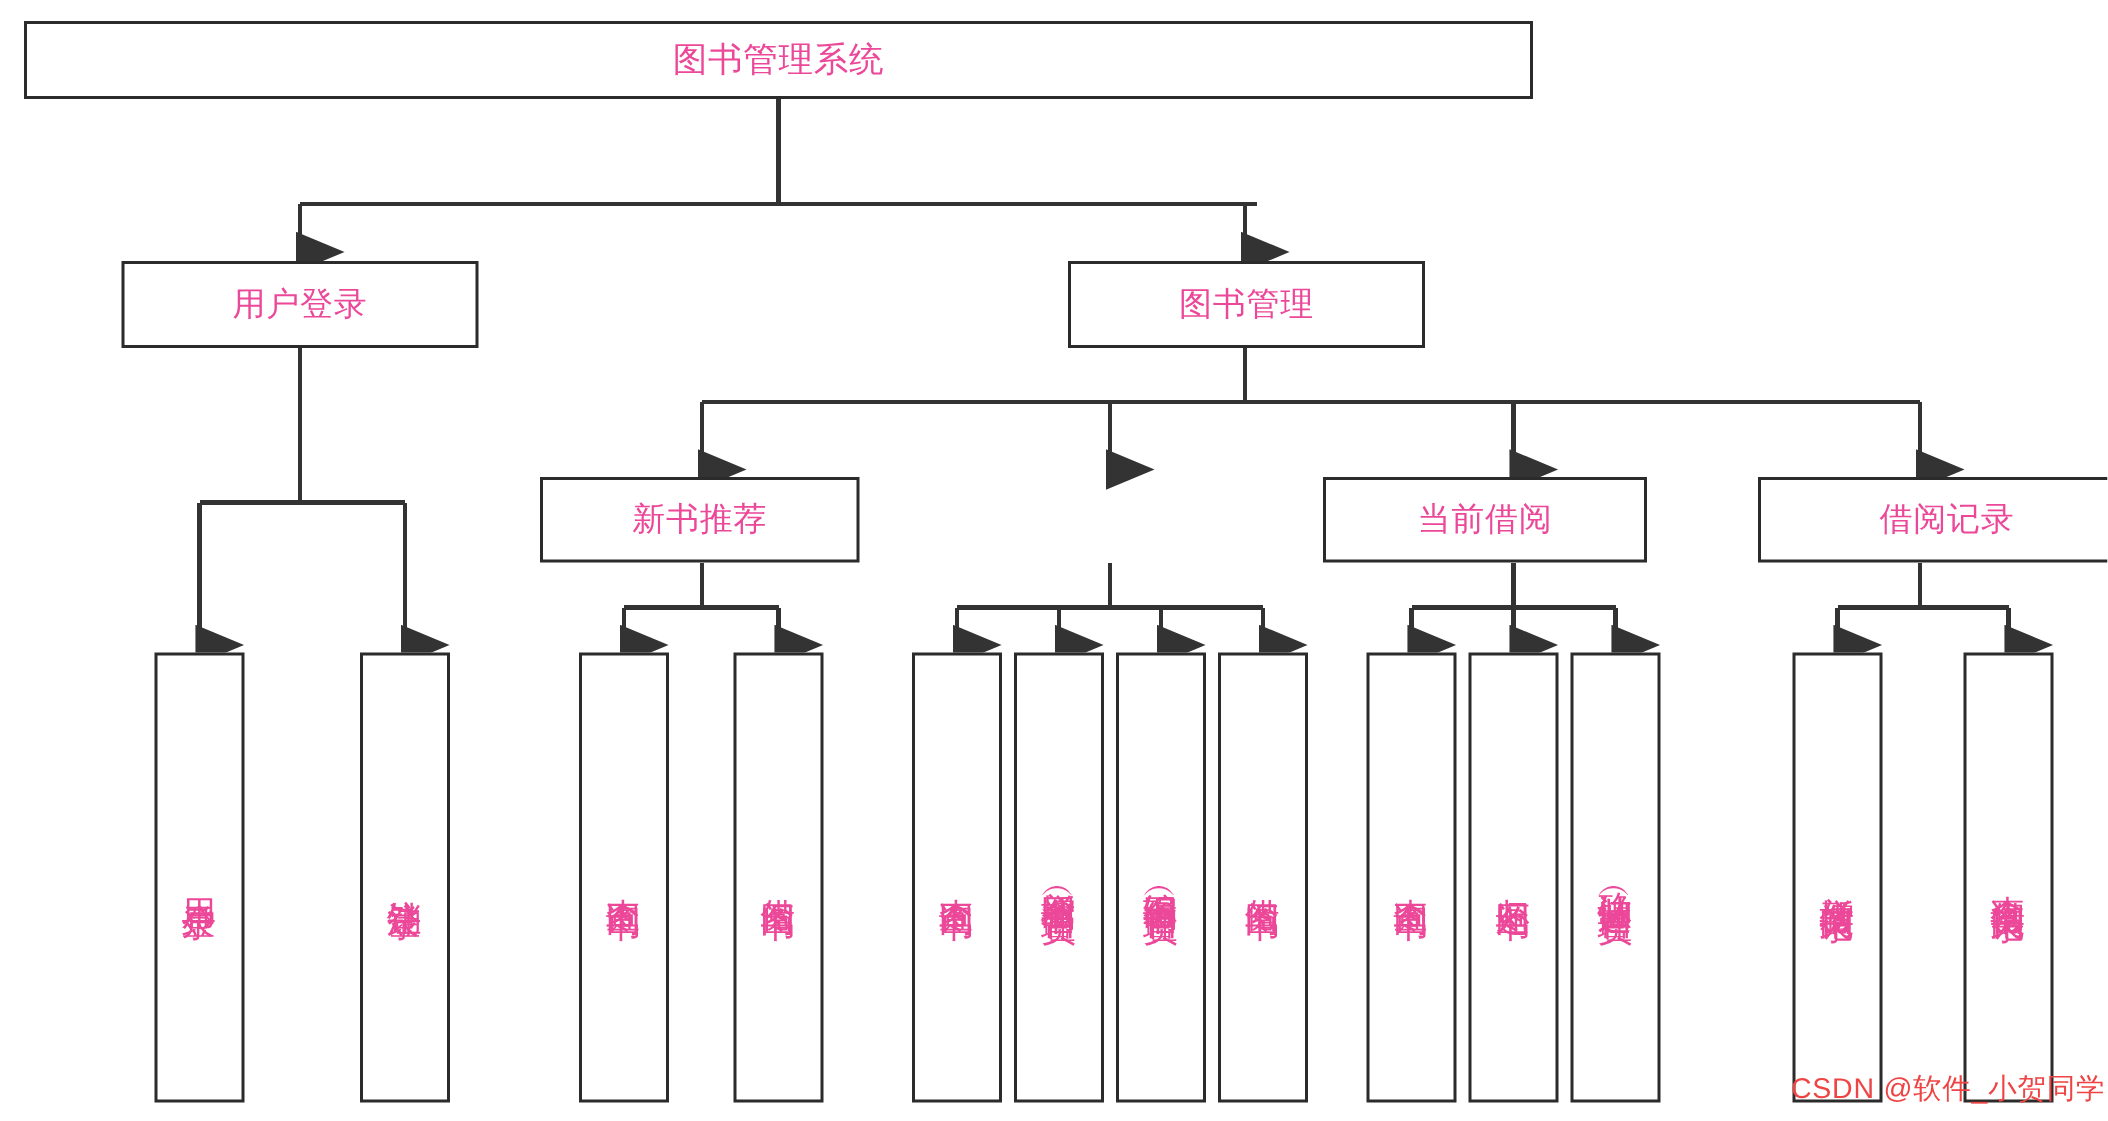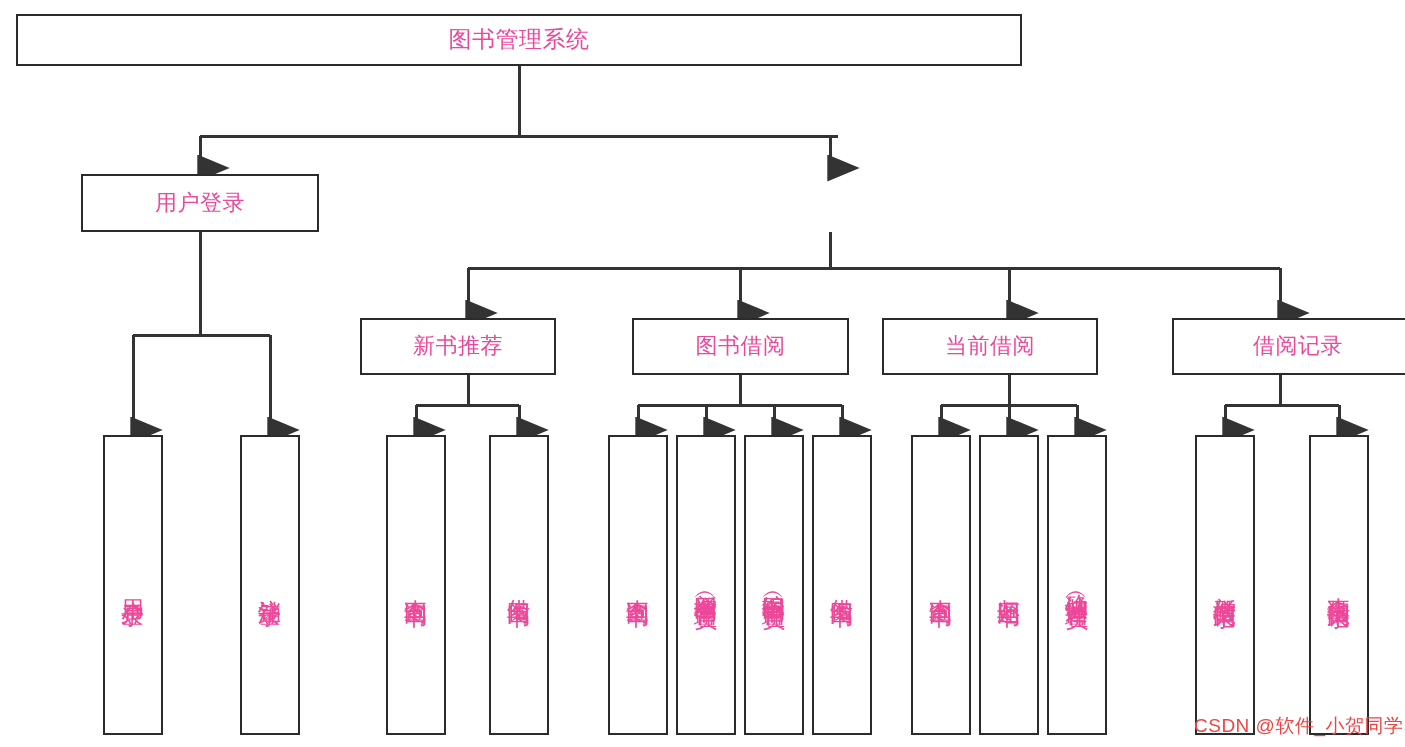--- a/index.html
+++ b/index.html
@@ -130,28 +130,28 @@
   </svg>
 
   <div class="node horiz title" style="left:16px; top:14px; width:1006px; height:52px;">
     <span class="node-label">图书管理系统</span>
   </div>
 
   <div class="node horiz" style="left:81px; top:174px; width:238px; height:58px;">
     <span class="node-label">用户登录</span>
   </div>
 
-
-  <div class="node horiz" style="left:360px; top:318px; width:196px; height:57px;">
+  <div class="node horiz" style="left:712px; top:174px; width:238px; height:58px;">
+    <span class="node-label">图书管理</span>
+  </div>
+
+  <div class="node horiz" style="left:360px; top:318px; width:213px; height:57px;">
     <span class="node-label">新书推荐</span>
   </div>
 
-  <div class="node horiz" style="left:632px; top:318px; width:217px; height:57px;">
-    <span class="node-label">图书借阅</span>
-  </div>
 
   <div class="node horiz" style="left:882px; top:318px; width:216px; height:57px;">
     <span class="node-label">当前借阅</span>
   </div>
 
   <div class="node horiz" style="left:1172px; top:318px; width:252px; height:57px;">
     <span class="node-label">借阅记录</span>
   </div>
 
   <div class="node vert" style="left:103px; top:435px; width:60px; height:300px;">

